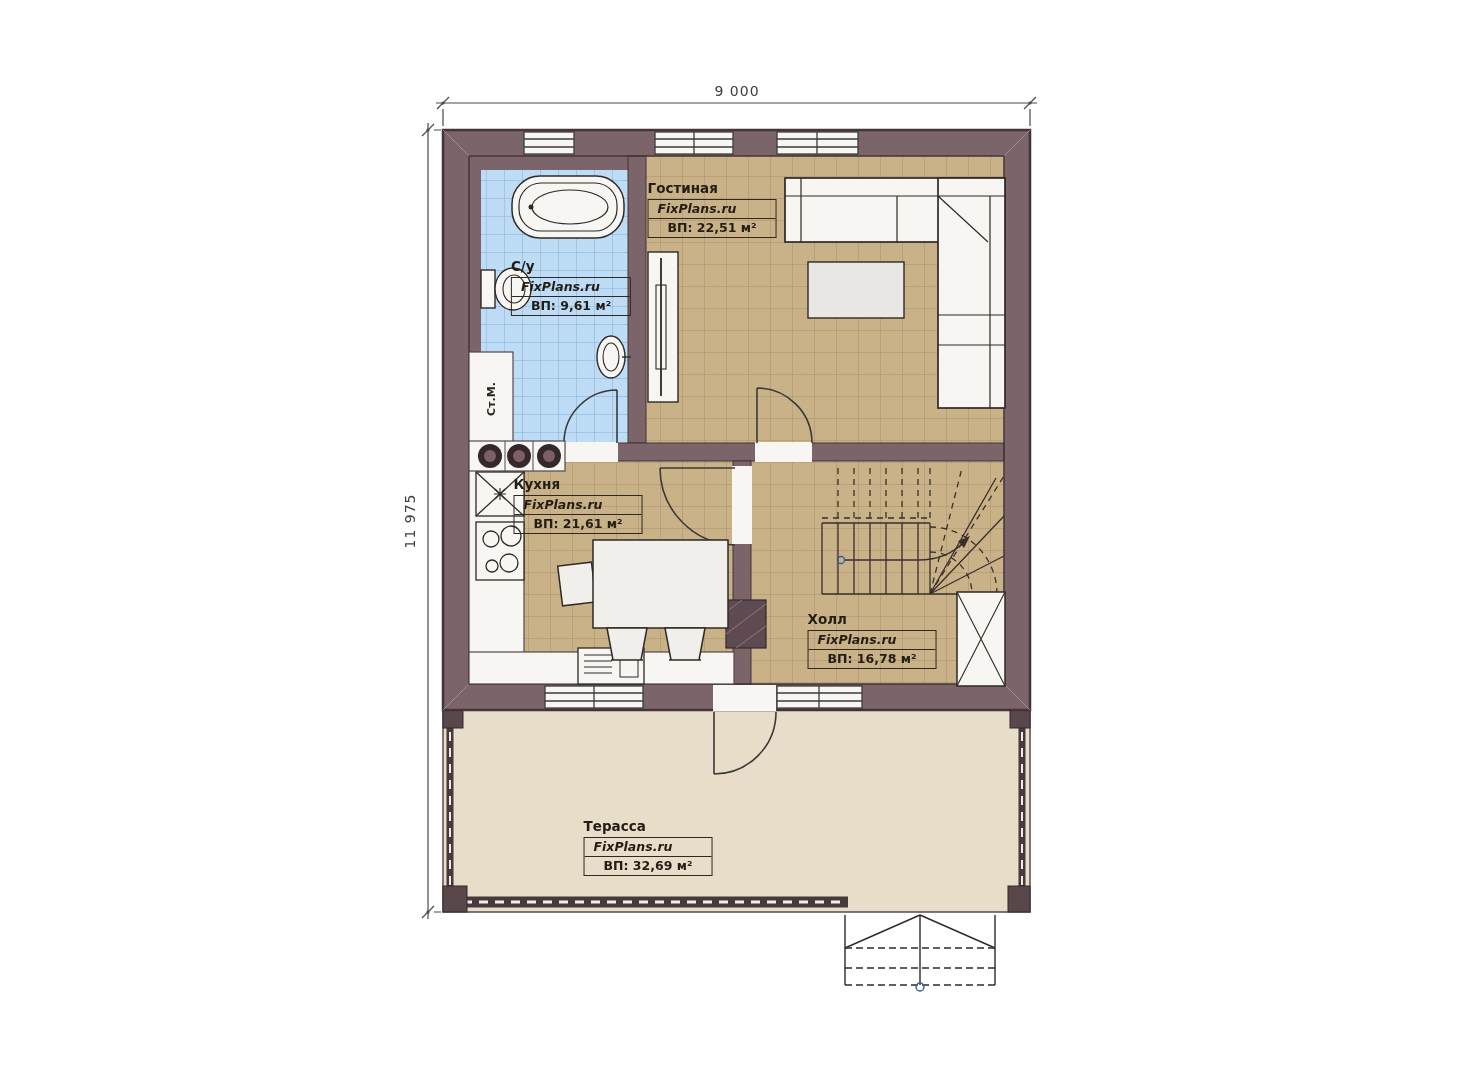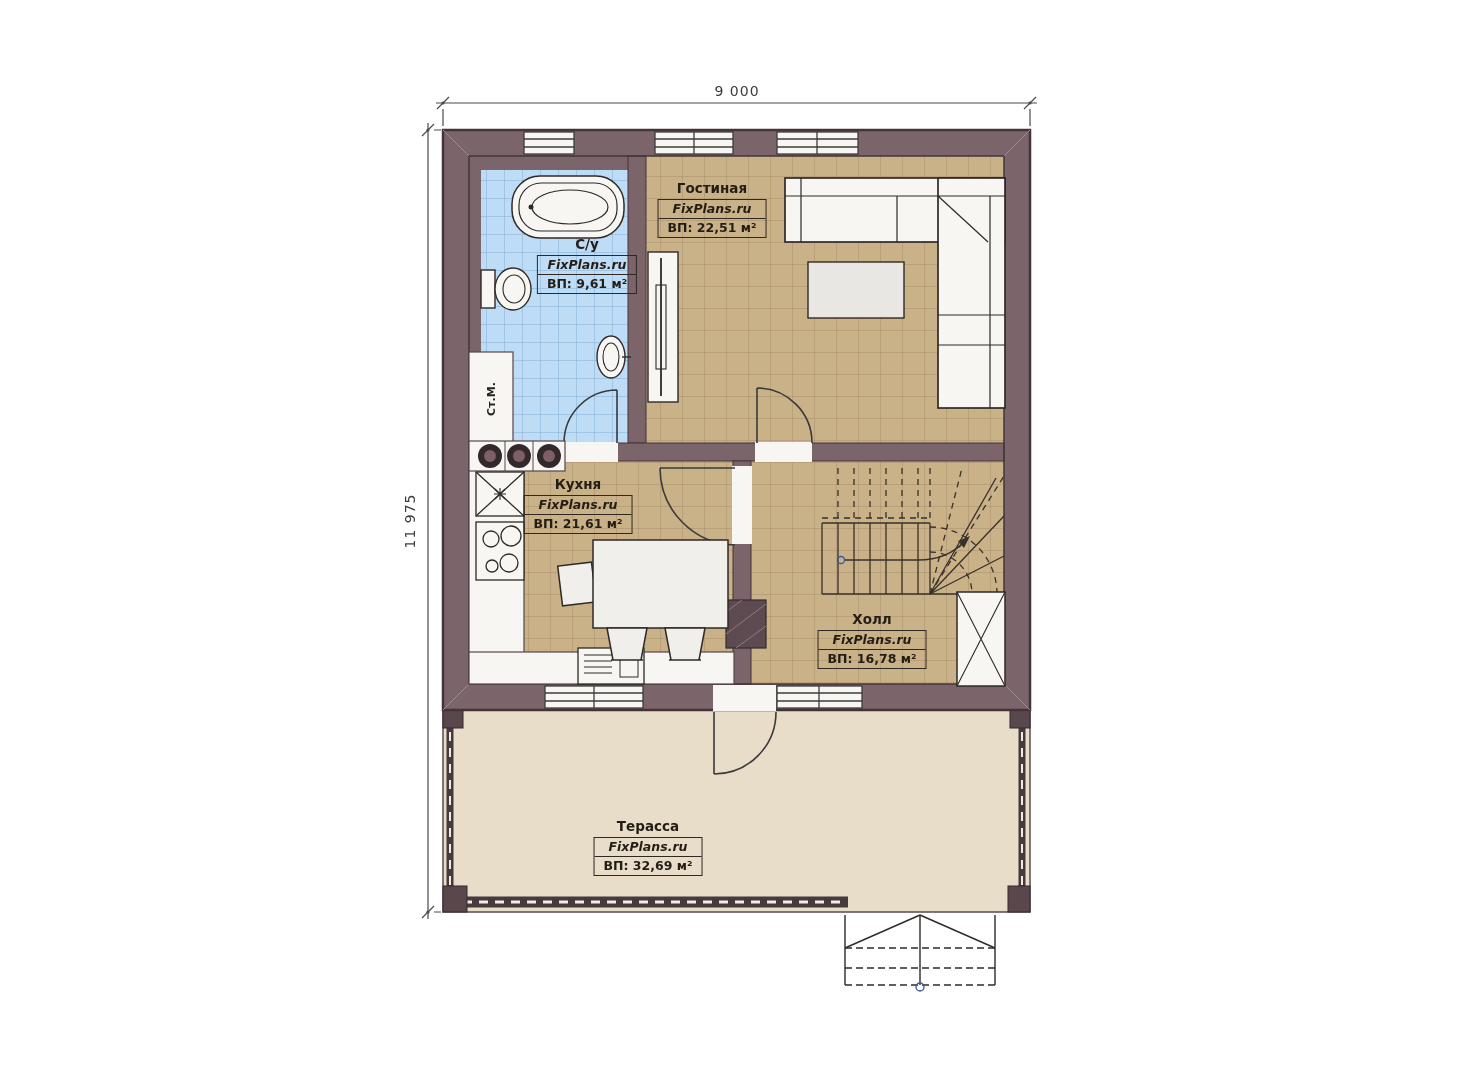--- a/index.html
+++ b/index.html
@@ -4,25 +4,25 @@
 <style>
   html,body{margin:0;padding:0;background:#ffffff;}
   .canvas{position:relative;width:1473px;height:1080px;background:#ffffff;overflow:hidden;
           font-family:"DejaVu Sans",sans-serif;color:#262019;}
   svg{position:absolute;left:0;top:0;}
   .dim{position:absolute;font-size:14px;color:#3f3b38;letter-spacing:1px;}
   .dim-w{left:737px;top:83px;transform:translateX(-50%);}
   .dim-h{left:410px;top:521px;transform:translate(-50%,-50%) rotate(-90deg);}
   .wm{position:absolute;left:491px;top:399px;transform:translate(-50%,-50%) rotate(-90deg);
       font-size:11px;font-weight:600;color:#2a2420;}
-  .room-label{position:absolute;transform:translateX(-50%);text-align:center;color:#241d15;}
+  .room-label{position:absolute;transform:translateX(-50%);color:#241d15;}
   .room-name{font-size:13.5px;font-weight:700;margin-bottom:3px;white-space:nowrap;}
   .room-box{display:inline-block;border:1.6px solid #2f2722;min-width:96px;}
   .room-brand{font-size:12.5px;font-weight:600;padding:1px 9px 2px;border-bottom:1.4px solid #2f2722;white-space:nowrap;font-style:italic;}
-  .room-area{font-size:12.5px;font-weight:600;padding:1px 9px 2px;white-space:nowrap;}
+  .room-area{font-size:12.5px;font-weight:600;padding:1px 19px 2px;white-space:nowrap;}
 </style>
 </head>
 <body>
 
 <div class="canvas">
 
 <svg width="1473" height="1080" viewBox="0 0 1473 1080">
   <defs>
     <pattern id="tan" width="22" height="22" patternUnits="userSpaceOnUse">
       <rect width="22" height="22" fill="#c9b287"></rect>
@@ -227,21 +227,21 @@
       <circle cx="428" cy="130" r="1.6" fill="#4a4a4a" stroke="none"></circle>
       <circle cx="428" cy="912" r="1.6" fill="#4a4a4a" stroke="none"></circle>
     </g>
   </g>
 </svg>
 
 <div class="dim dim-w">9 000</div>
 <div class="dim dim-h">11 975</div>
 <div class="wm">Ст.М.</div>
 
-<div class="room-label" style="left:571px;top:236px;margin-left:16px;">
+<div class="room-label" style="left:571px;top:258px;">
   <div class="room-name">С/у</div>
   <div class="room-box">
     <div class="room-brand">FixPlans.ru</div>
     <div class="room-area">ВП: 9,61 м²</div>
   </div>
 </div>
 
 <div class="room-label" style="left:712px;top:180px;">
   <div class="room-name">Гостиная</div>
   <div class="room-box">

